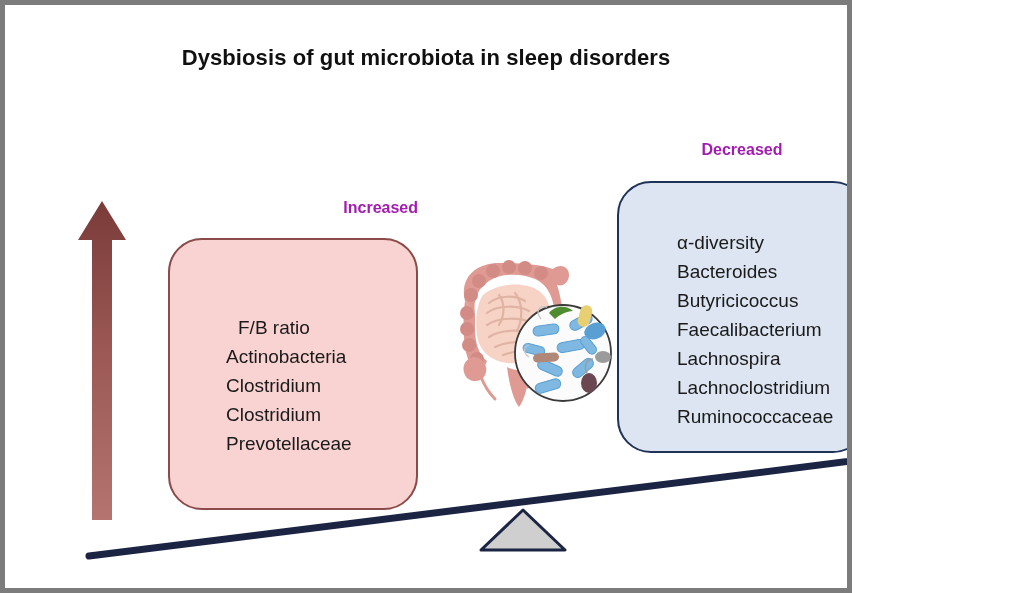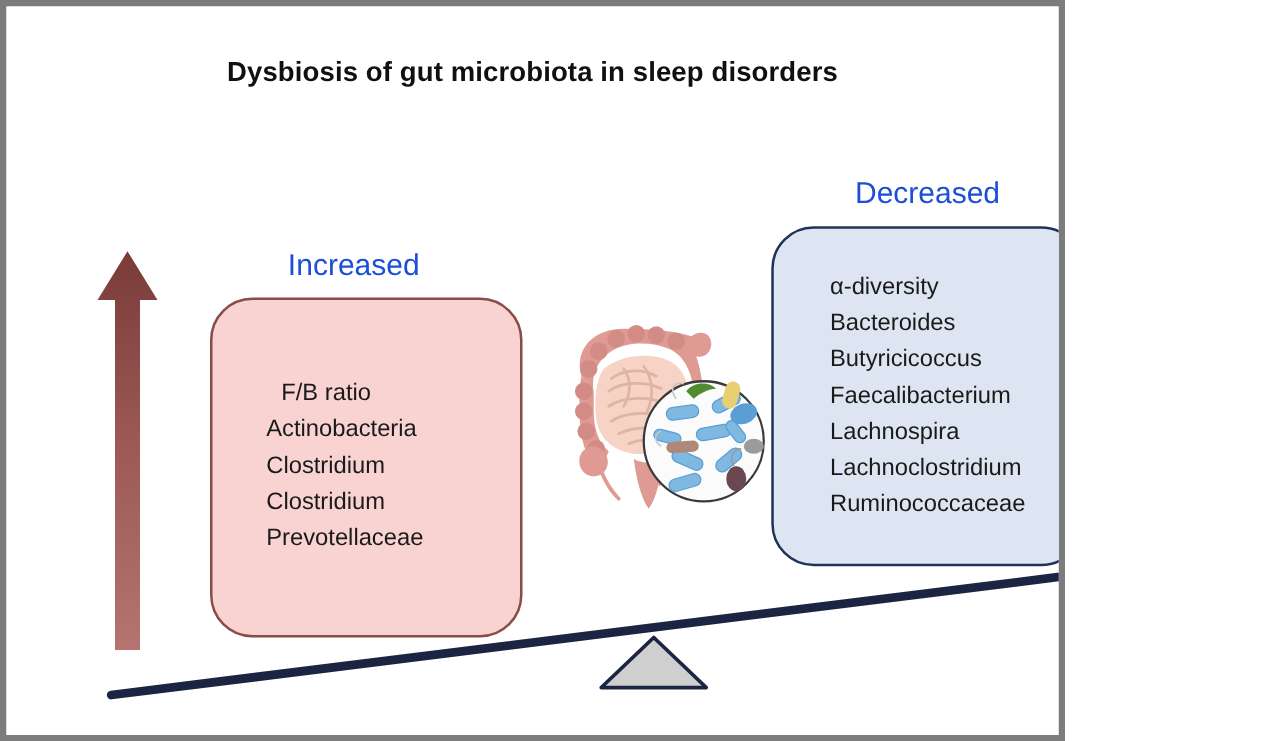--- a/index.html
+++ b/index.html
@@ -26,25 +26,25 @@
     text-align:center;
     font-size:22px;
     font-weight:bold;
     color:#101010;
     letter-spacing:.1px;
   }
 
   
   .sec-label{
     position:absolute;
-    font-size:24px;
-    font-weight:normal;
-    color:#1d4ed8;
-  }
-  .sec-label.increased{left:153px;width:250px;top:194px;text-align:center;}
+    font-size:16px;
+    font-weight:bold;
+    color:#a21caf;
+  }
+  .sec-label.increased{left:163px;width:250px;top:194px;text-align:right;}
   .sec-label.decreased{left:612px;width:250px;top:136px;text-align:center;}
 
   
   .taxa-box{
     position:absolute;
     box-sizing:border-box;
     border-radius:34px;
   }
   .taxa-box.increased{
     left:163px;top:233px;width:250px;height:272px;
@@ -52,21 +52,21 @@
     border:2px solid #8a4b49;
   }
   .taxa-box.decreased{
     left:612px;top:176px;width:250px;height:272px;
     background:#dce5f1;
     border:2px solid #1f3358;
   }
   .taxa-list{
     position:absolute;
     list-style:none;
-    margin:3px;padding:0;
+    margin:16px;padding:0;
     font-size:19px;
     color:#1a1a1a;
     line-height:29px;
   }
   .taxa-list.increased{left:205px;top:292px;}
   .taxa-list.decreased{left:656px;top:207px;}
   .taxa-list li{white-space:nowrap;}
   .taxa-list.increased li:first-child{padding-left:12px;}
 
   

